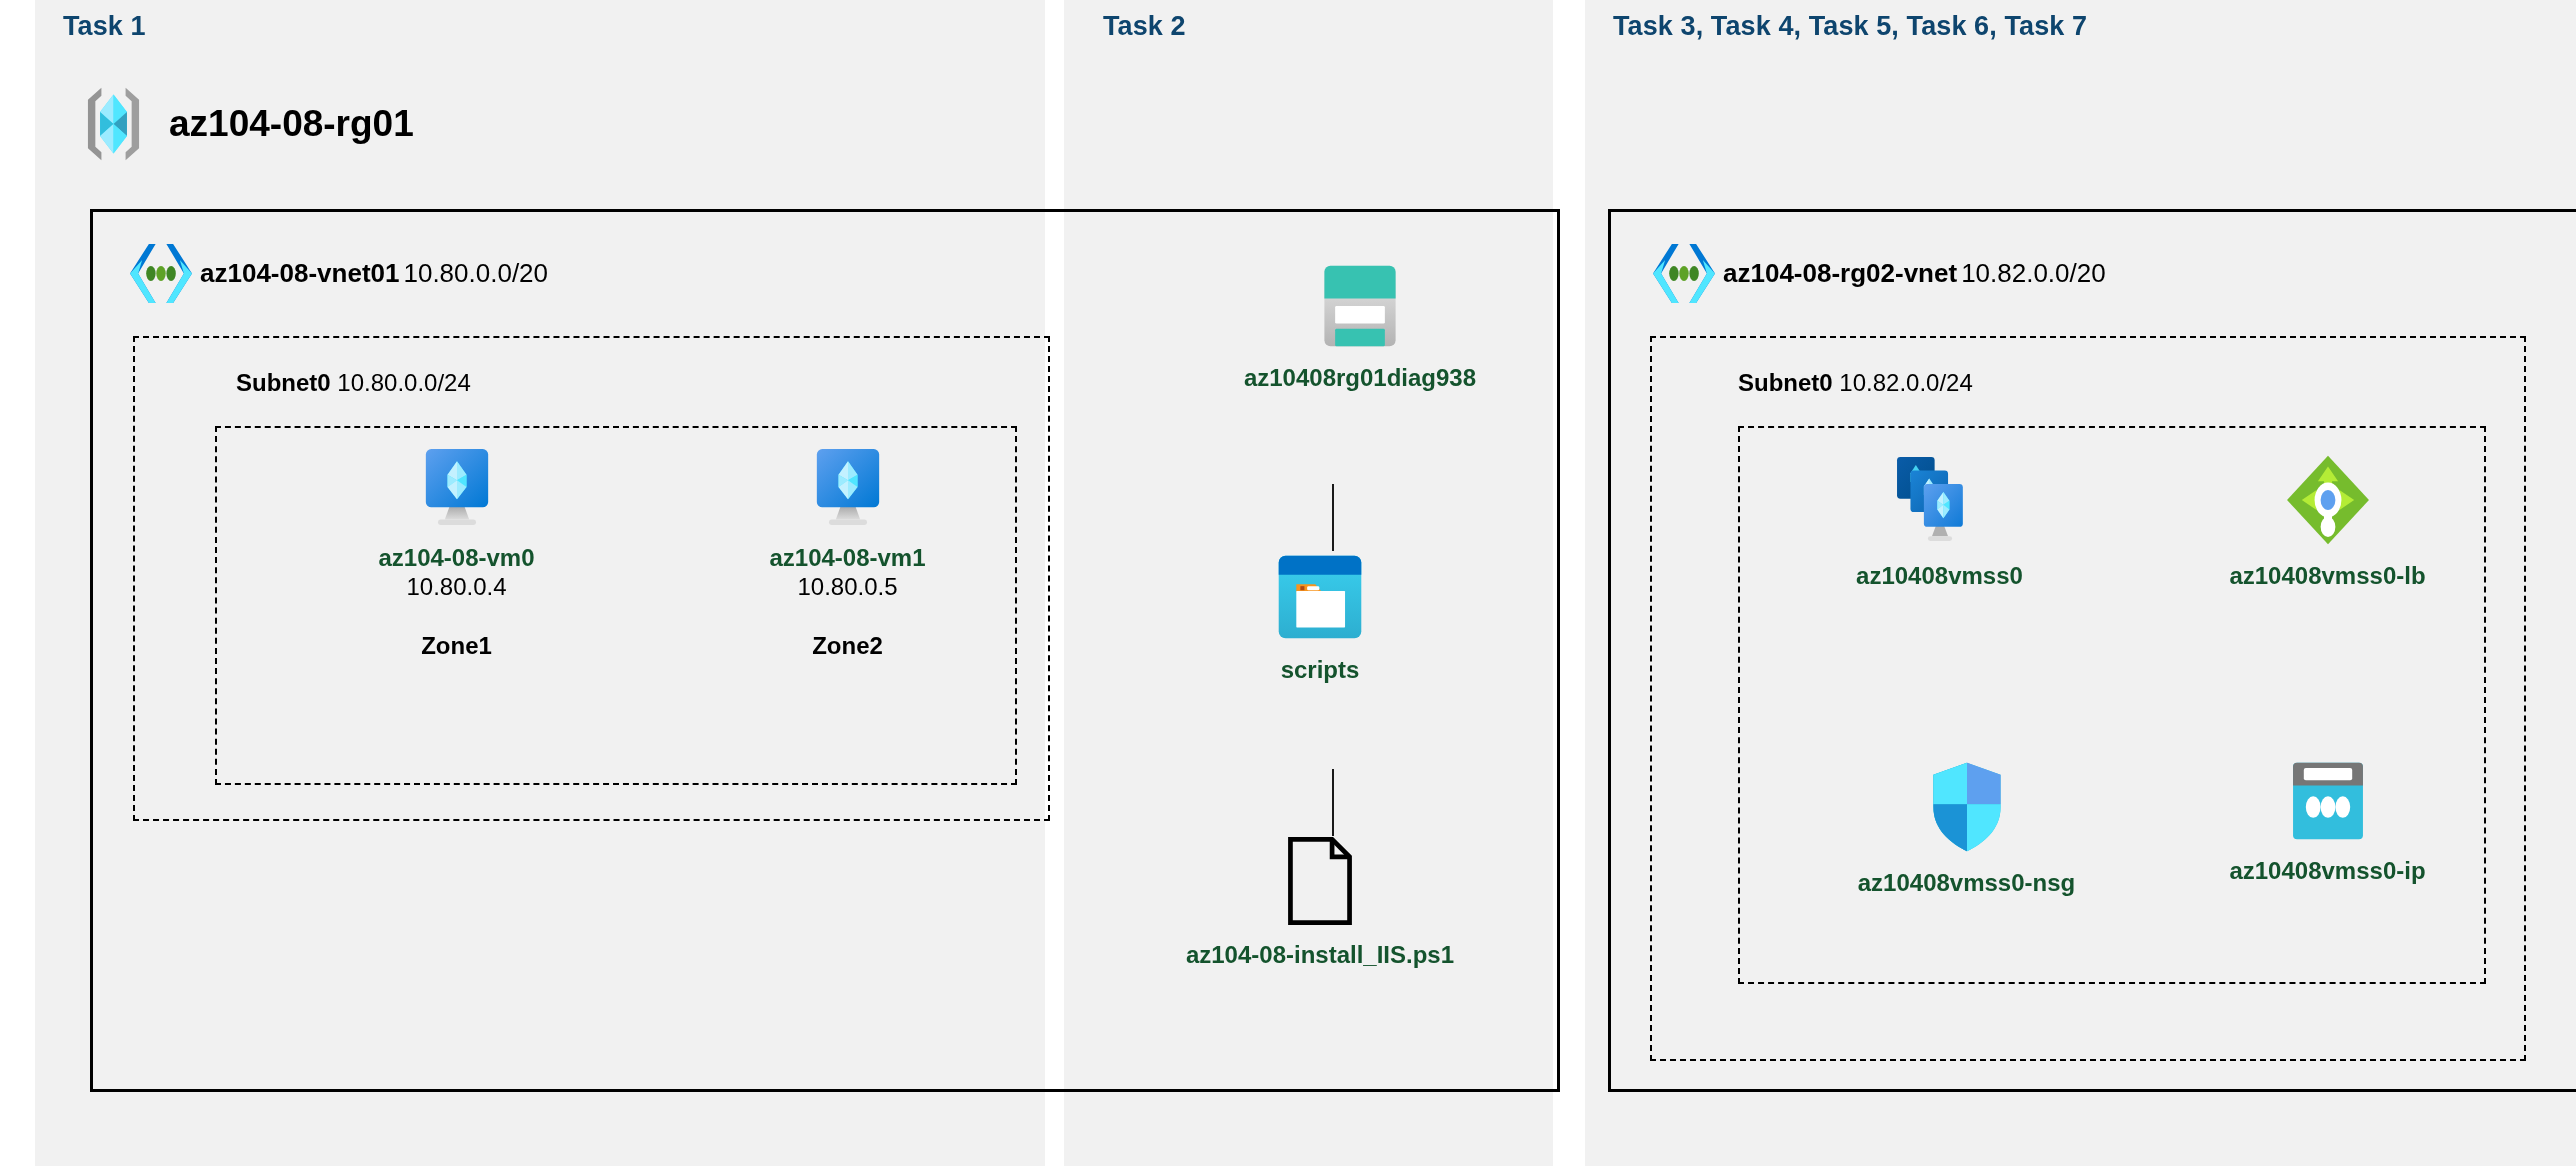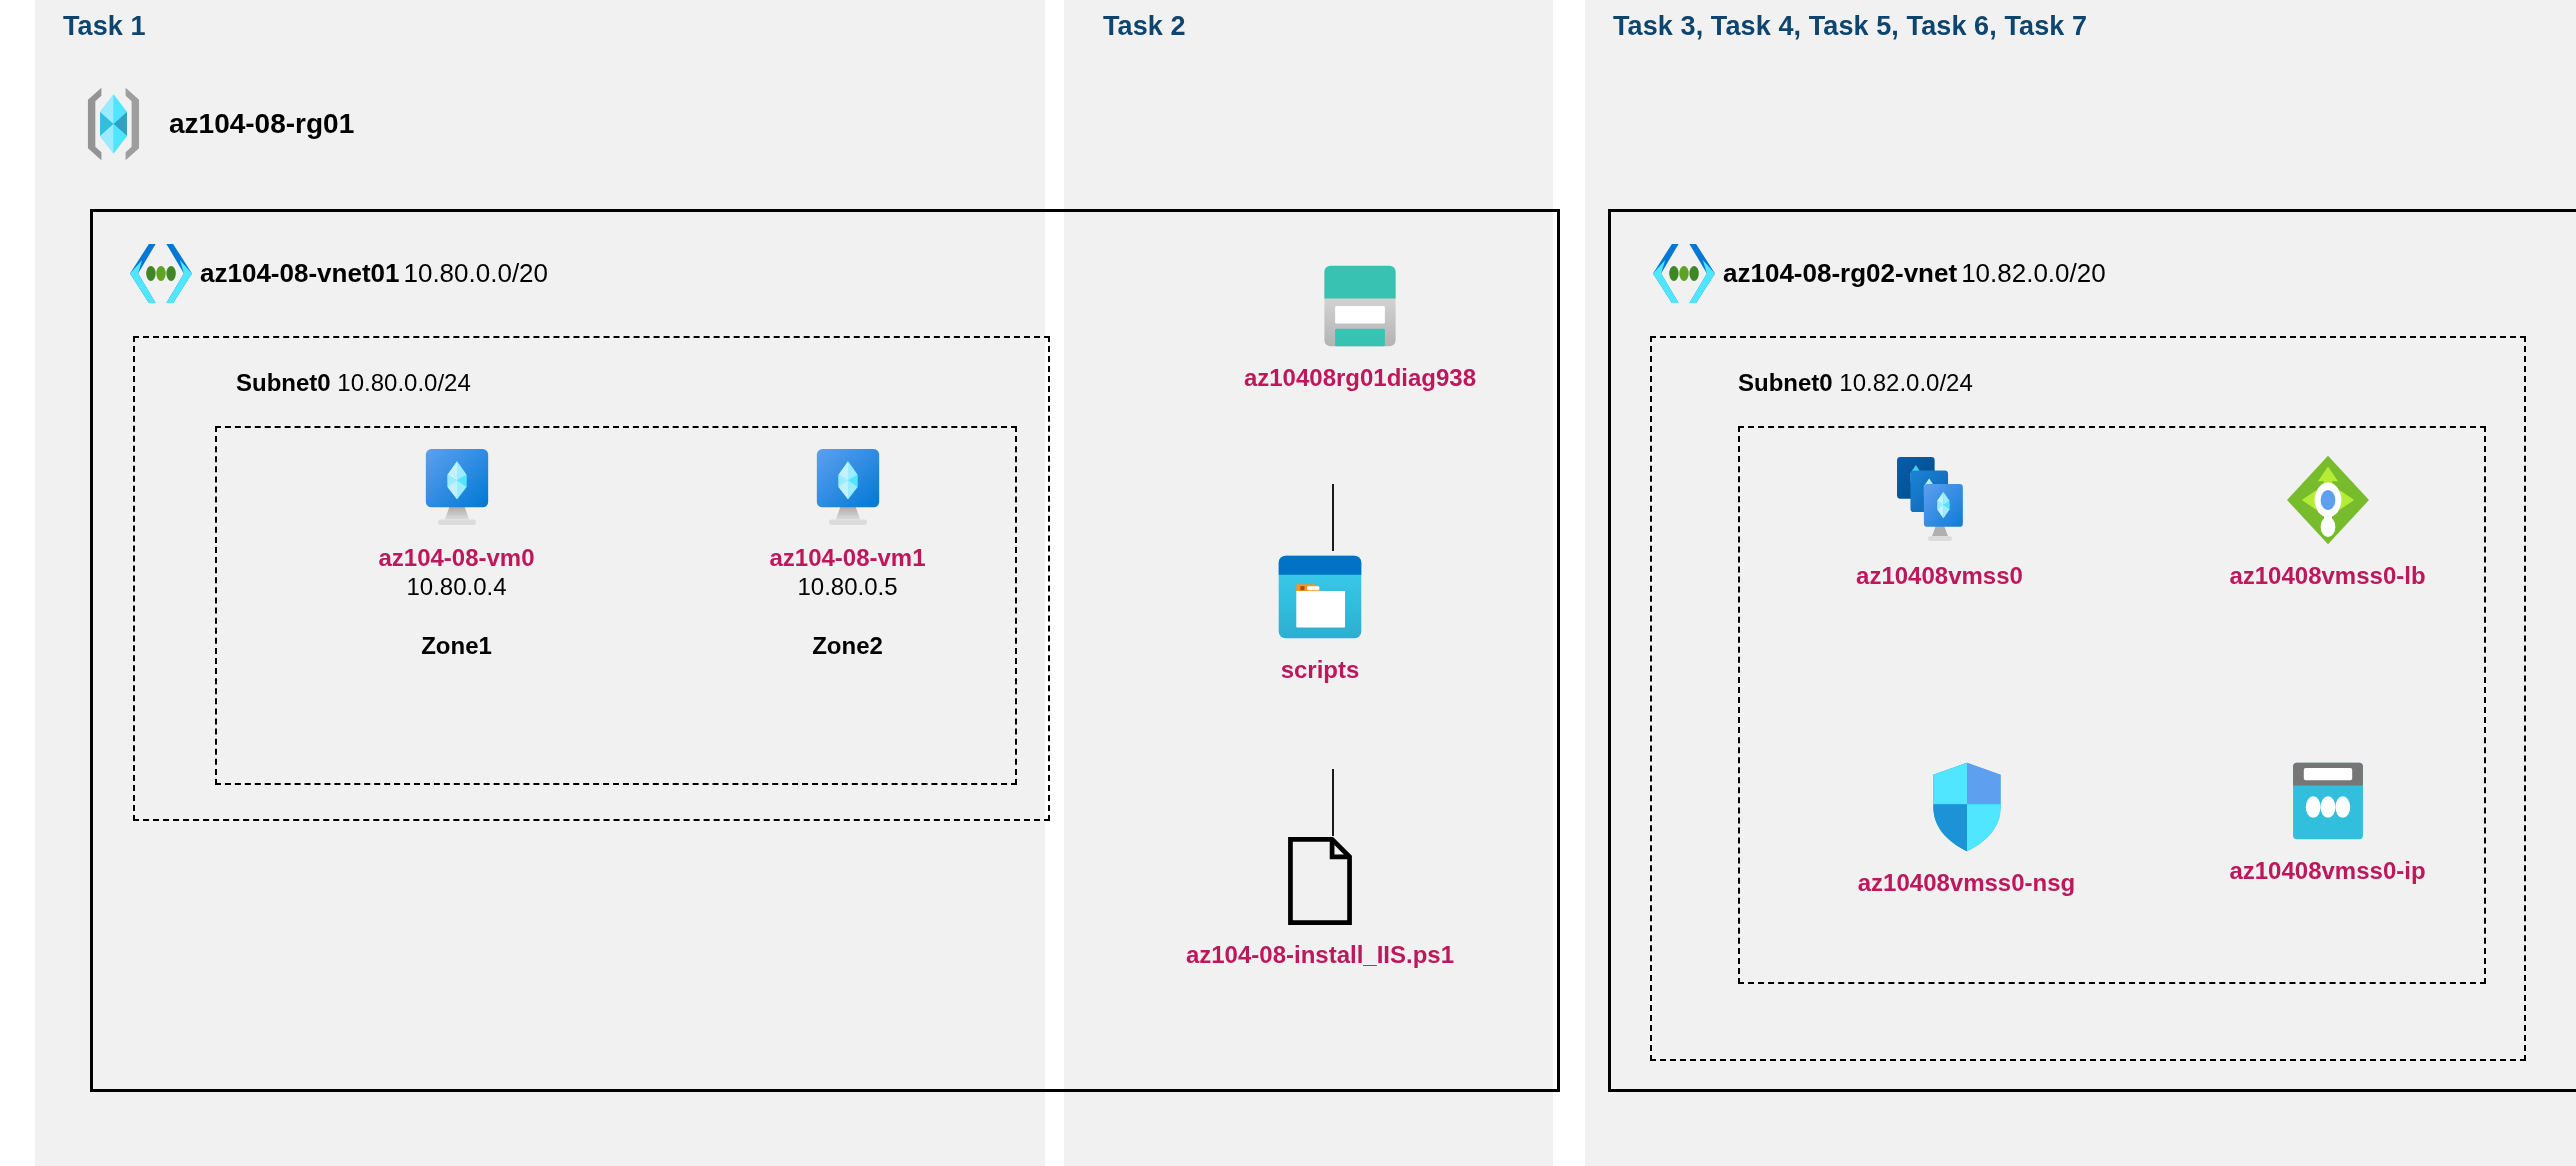--- a/index.html
+++ b/index.html
@@ -43,21 +43,21 @@
   .rg-row {
     position: absolute;
     display: flex;
     align-items: center;
     gap: 23px;
     white-space: nowrap;
   }
   #rg01-row { left: 49px;   top: 85px; }
   #rg02-row { left: 1584px; top: 85px; }
   .rg-label {
-    font-size: 28px;
+    font-size: 37px;
     font-weight: bold;
     color: #000000;
   }
 
   
   .vnet-box {
     position: absolute;
     border: 3.4px solid #000000;
     box-sizing: border-box;
     background: transparent;
@@ -111,21 +111,21 @@
     position: absolute;
     display: flex;
     flex-direction: column;
     align-items: center;
     text-align: center;
     white-space: nowrap;
   }
   .node .caption {
     font-size: 24px;
     font-weight: bold;
-    color: #be185d;
+    color: #14532d;
     margin-top: 15px;
     line-height: 1.18;
   }
   .node .subcaption {
     font-size: 24px;
     font-weight: normal;
     color: #000000;
     line-height: 1.25;
   }
   .node .zone {

